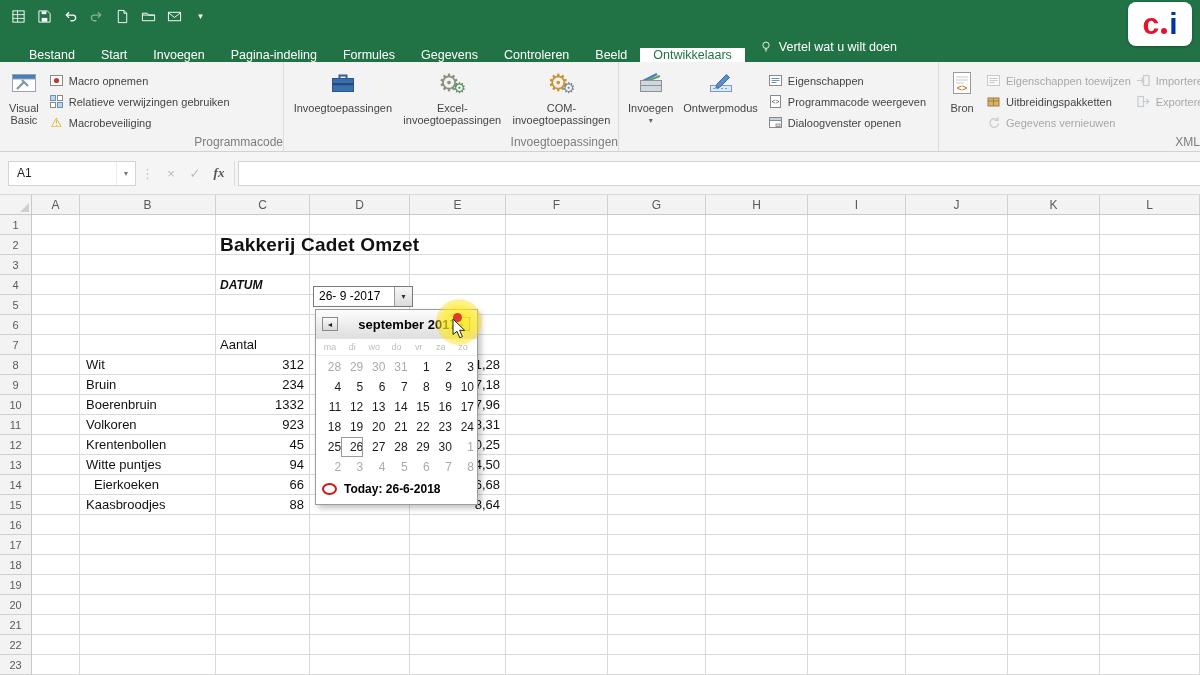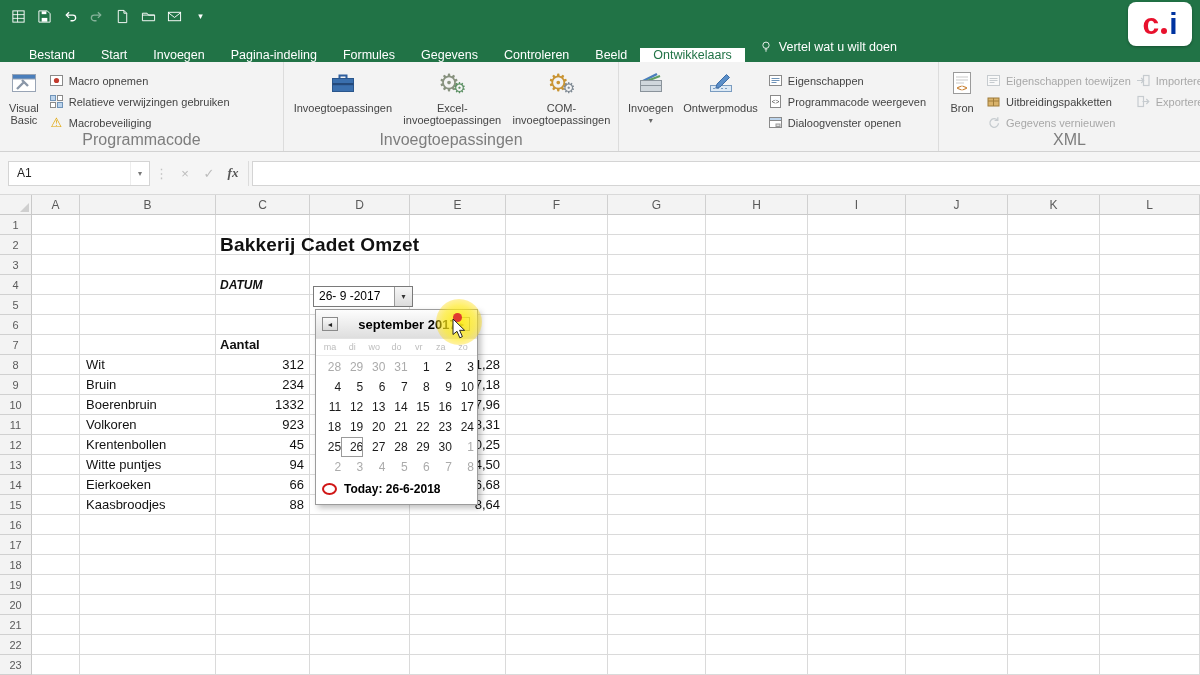--- a/index.html
+++ b/index.html
@@ -23,41 +23,41 @@
   .tabbar{position:absolute;left:0;top:32px;right:0;height:30px;background:#217346;display:flex;align-items:stretch;}
   #tabs{display:flex;align-items:flex-end;margin-left:16px;}
   .tab{padding:0 13px;display:flex;align-items:center;font-size:12.5px;color:#fff;white-space:nowrap;}
   .tab.active{background:#fff;color:#217346;}
   .tellme{display:flex;align-items:center;gap:6px;margin-left:14px;color:#fff;font-size:12.5px;white-space:nowrap;}
 
   
   .ribbon{position:absolute;left:0;top:62px;right:0;height:90px;background:#f3f3f3;border-bottom:1px solid #d2d2d2;box-sizing:border-box;}
   .rgroup{position:absolute;top:0;bottom:0;border-right:1px solid #dcdcdc;box-sizing:border-box;}
   .gwrap{display:flex;align-items:flex-start;height:76px;padding:2px 2px 0 4px;}
-  .glabel{position:absolute;bottom:2px;left:0;right:0;text-align:center;font-size:16px;color:#7d7d7d;white-space:nowrap;}
+  .glabel{position:absolute;bottom:2px;left:0;right:0;text-align:right;font-size:12px;color:#7d7d7d;white-space:nowrap;}
   .bigbtn{height:74px;padding:3px 5px 0;display:flex;flex-direction:column;align-items:center;font-size:11px;color:#444;text-align:center;}
   .bicon{height:32px;display:flex;align-items:center;justify-content:center;margin-bottom:3px;}
   .blabel{font-size:11px;line-height:12px;color:#444;white-space:nowrap;}
   .bdrop{font-size:8px;color:#666;line-height:9px;margin-top:2px;}
   .smalls{display:flex;flex-direction:column;gap:4px;padding-top:8px;padding-left:5px;}
   .sbtn{display:flex;align-items:center;gap:5px;font-size:11px;color:#444;height:17px;white-space:nowrap;}
   .sbtn.disabled{color:#a8a8a8;}
   .sbtn.disabled svg{opacity:.5;}
   .sicon{width:15px;height:15px;flex:0 0 15px;display:flex;align-items:center;justify-content:center;}
   .warnglyph{color:#e0a400;font-size:13px;line-height:13px;}
   .gears{display:flex;align-items:center;}
   .gears .g1{font-size:24px;line-height:24px;color:#88927f;}
   .gears .g2{font-size:15px;line-height:15px;margin-left:-7px;margin-top:8px;color:#5a8f62;}
   .gears.com .g1{color:#c99433;}
   .gears.com .g2{color:#7f8a94;}
 
   
   .fbar{position:absolute;left:0;top:152px;right:0;height:43px;background:#f5f5f5;border-bottom:1px solid #d9d9d9;
         box-sizing:border-box;display:flex;align-items:center;}
-  .namebox{margin-left:8px;width:142px;height:25px;background:#fff;border:1px solid #d4d4d4;box-sizing:border-box;
+  .namebox{margin-left:8px;width:128px;height:25px;background:#fff;border:1px solid #d4d4d4;box-sizing:border-box;
            display:flex;align-items:center;font-size:12px;color:#222;}
   .nbval{padding-left:8px;flex:1;}
   .nbarrow{width:18px;align-self:stretch;border-left:1px solid #ededed;display:flex;align-items:center;justify-content:center;
            font-size:8px;color:#777;}
   .grip{margin:0 5px;color:#c2c2c2;font-size:13px;}
   .fbtn{width:24px;height:25px;display:flex;align-items:center;justify-content:center;font-size:13px;color:#bcbcbc;}
   .fbtn.fx{color:#555;font-family:"Liberation Serif", serif;font-style:italic;font-weight:bold;}
   .fsep{width:1px;height:25px;background:#dcdcdc;margin:0 3px;}
   .finput{flex:1;height:25px;background:#fff;border:1px solid #d4d4d4;border-right:none;box-sizing:border-box;}
 
@@ -70,21 +70,21 @@
            box-sizing:border-box;color:#5a5a5a;font-size:12px;display:flex;align-items:center;justify-content:center;z-index:3;}
   .rowhead{position:absolute;left:0;width:32px;height:20px;background:#f3f3f3;border-right:1px solid #c9c9c9;border-bottom:1px solid #d0d0d0;
            box-sizing:border-box;color:#5a5a5a;font-size:11px;display:flex;align-items:center;justify-content:center;z-index:3;}
   .hlines{position:absolute;left:32px;right:0;top:20px;bottom:0;z-index:0;
           background:repeating-linear-gradient(to bottom, transparent 0, transparent 19px, #dadada 19px, #dadada 20px);}
   .vline{position:absolute;top:20px;bottom:0;width:1px;background:#dadada;z-index:1;}
   #cells{position:absolute;inset:0;z-index:2;}
   .ctext{position:absolute;height:20px;line-height:20px;font-size:13px;color:#111;white-space:nowrap;}
   .c-title{font-size:19px;font-weight:bold;letter-spacing:.2px;}
   .c-datum{font-size:12px;font-weight:bold;font-style:italic;}
-  .c-aantal{font-weight:bold;}
+  .c-aantal{font-weight:normal;}
   .c-num{text-align:right;}
 
   
   .dcombo{position:absolute;left:313px;top:286px;width:100px;height:21px;background:#fff;border:1px solid #7a7a7a;
           box-sizing:border-box;display:flex;z-index:5;}
   .dval{flex:1;font-size:12px;line-height:19px;padding-left:5px;color:#000;white-space:nowrap;overflow:hidden;}
   .dbtn{width:17px;background:linear-gradient(#f6f6f6,#dcdcdc);border-left:1px solid #9a9a9a;display:flex;align-items:center;
         justify-content:center;font-size:8px;color:#333;}
 
   
@@ -482,21 +482,21 @@
         <div class="ctext c-num" style="left: 410px; top: 200px; width: 90px;">7,96</div>
         <div class="ctext" style="left: 86px; top: 220px;">Volkoren</div>
         <div class="ctext c-num" style="left: 216px; top: 220px; width: 88px;">923</div>
         <div class="ctext c-num" style="left: 410px; top: 220px; width: 90px;">8,31</div>
         <div class="ctext" style="left: 86px; top: 240px;">Krentenbollen</div>
         <div class="ctext c-num" style="left: 216px; top: 240px; width: 88px;">45</div>
         <div class="ctext c-num" style="left: 410px; top: 240px; width: 90px;">0,25</div>
         <div class="ctext" style="left: 86px; top: 260px;">Witte puntjes</div>
         <div class="ctext c-num" style="left: 216px; top: 260px; width: 88px;">94</div>
         <div class="ctext c-num" style="left: 410px; top: 260px; width: 90px;">4,50</div>
-        <div class="ctext" style="left: 86px; top: 280px;">Eierkoeken</div>
+        <div class="ctext" style="left: 94px; top: 280px;">Eierkoeken</div>
         <div class="ctext c-num" style="left: 216px; top: 280px; width: 88px;">66</div>
         <div class="ctext c-num" style="left: 410px; top: 280px; width: 90px;">6,68</div>
         <div class="ctext" style="left: 86px; top: 300px;">Kaasbroodjes</div>
         <div class="ctext c-num" style="left: 216px; top: 300px; width: 88px;">88</div>
         <div class="ctext c-num" style="left: 410px; top: 300px; width: 90px;">8,64</div>
       </div>
   </div>
 
   <div class="dcombo">
     <span class="dval">26- 9 -2017</span>

